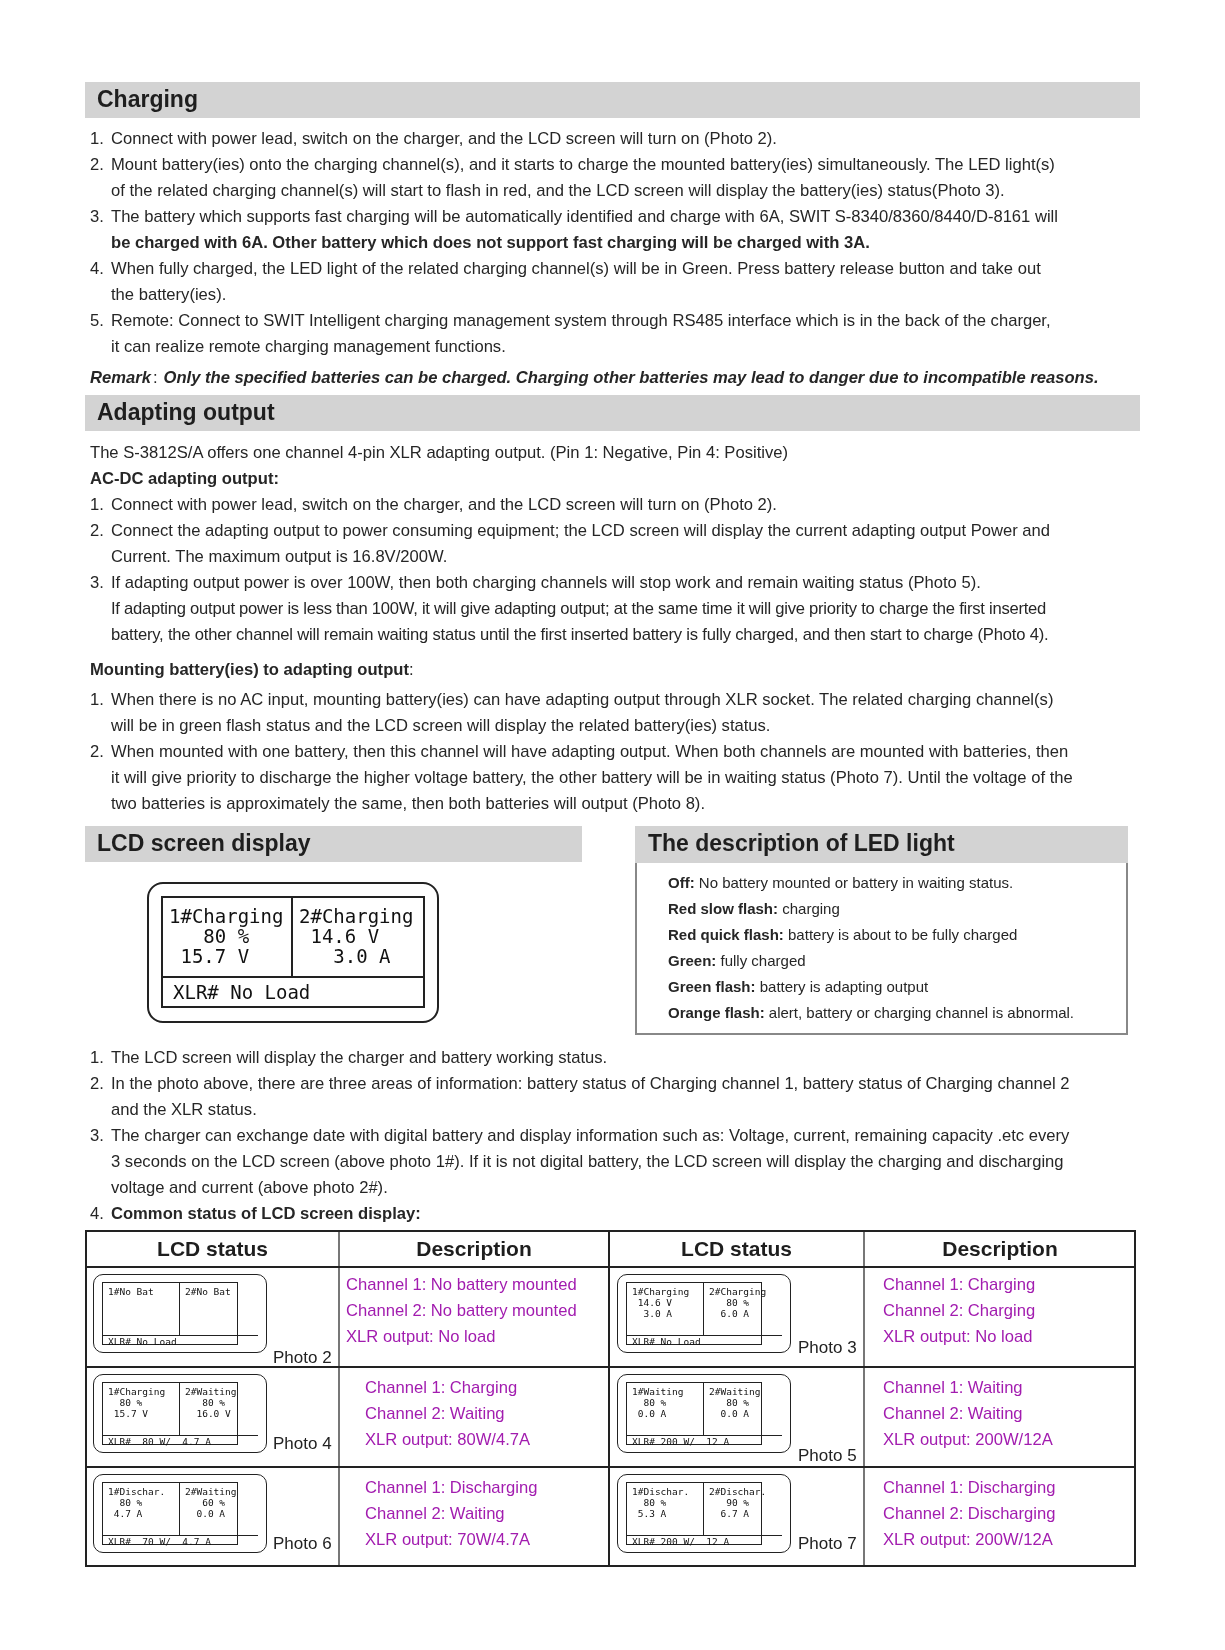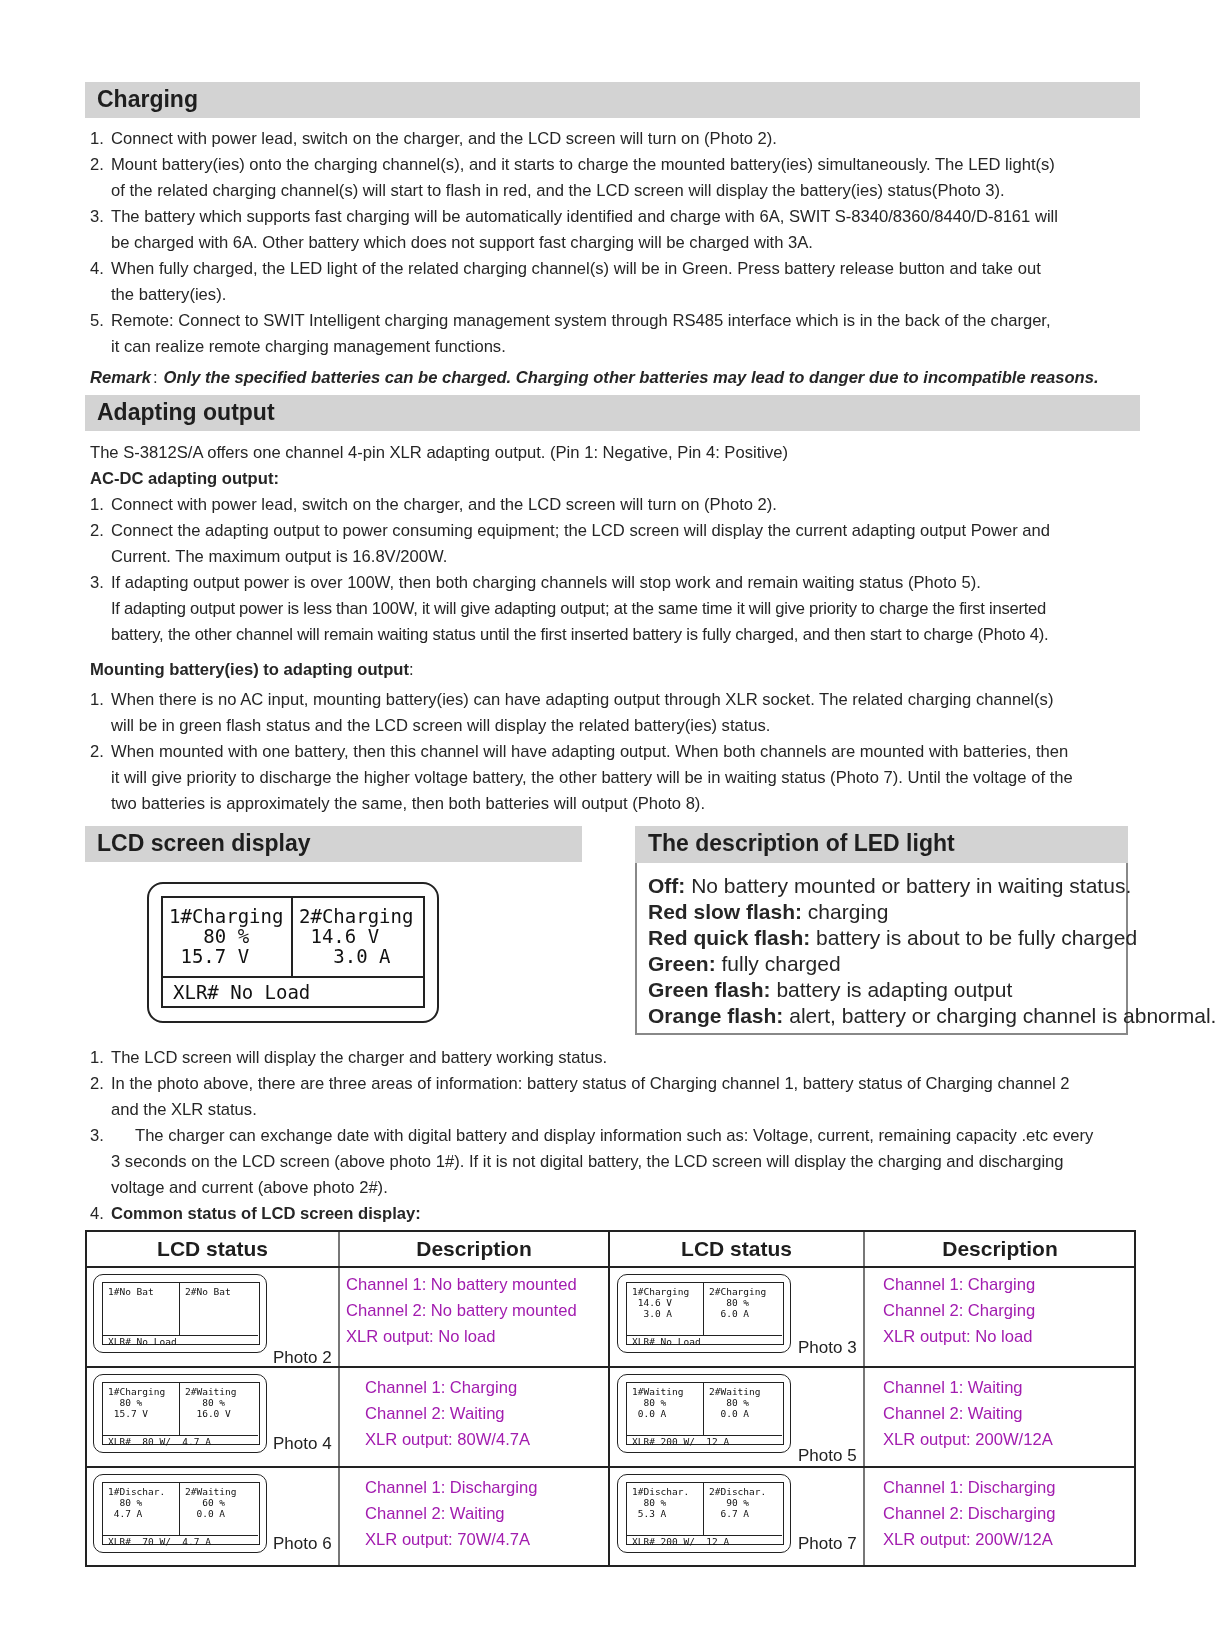--- a/index.html
+++ b/index.html
@@ -20,32 +20,32 @@
   .lcd-big .c1, .lcd-big .c2 { position: absolute; top: 0; height: 78px; font-family: "DejaVu Sans Mono", monospace; font-size: 19px; line-height: 20px; color: #111; }
   .lcd-big .c1 { left: 0; width: 130px; border-right: 2px solid #222; padding: 8px 0 0 6px; }
   .lcd-big .c2 { left: 130px; width: 130px; padding: 8px 0 0 6px; }
   .lcd-big .xlr { position: absolute; left: 0; top: 78px; width: 260px; border-top: 2px solid #222; font-family: "DejaVu Sans Mono", monospace; font-size: 19px; padding: 3px 0 0 10px; color: #111; }
   .pre { white-space: pre; display: block; }
 
   
   .led-box { position: absolute; left: 635px; top: 826px; width: 493px; height: 209px; border: 2px solid #888; border-top: none; }
   .led-head { position: absolute; left: 635px; top: 826px; width: 493px; height: 37px; background: #d3d3d3; }
   .led-head span { position: absolute; left: 13px; top: 4px; font-size: 23px; font-weight: bold; color: #1e1e1e; }
-  .led-line { position: absolute; left: 648px; font-size: 21px; white-space: nowrap; color: #262626; }
+  .led-line { position: absolute; left: 668px; font-size: 15px; white-space: nowrap; color: #262626; }
 
   
   .tbl { position: absolute; left: 85px; top: 1230px; width: 1051px; height: 337px; border: 2px solid #222; }
   .vline { position: absolute; top: 0; bottom: 0; width: 2px; background: #777; }
   .hline { position: absolute; left: 0; right: 0; height: 2px; background: #222; }
   .th { position: absolute; top: 5px; font-size: 21px; font-weight: bold; text-align: center; color: #1e1e1e; }
   .photo-lbl { position: absolute; font-size: 17px; color: #222; }
   .desc { position: absolute; font-size: 16.6px; line-height: 26px; color: #a21caf; white-space: nowrap; }
 
   .mini { position: absolute; width: 174px; height: 79px; border: 1.5px solid #222; border-radius: 10px; }
-  .mini .in { position: absolute; left: 8px; top: 7px; width: 158px; height: 63px; border: 1.3px solid #222; }
+  .mini .in { position: absolute; left: 8px; top: 7px; width: 136px; height: 63px; border: 1.3px solid #222; }
   .mini .m1, .mini .m2 { position: absolute; top: 0; height: 52px; font-family: "DejaVu Sans Mono", monospace; font-size: 9.5px; line-height: 11px; color: #111; padding: 3px 0 0 5px; }
   .mini .m1 { left: 0; width: 77px; border-right: 1.3px solid #222; }
   .mini .m2 { left: 77px; width: 78px; }
   .mini .mx { position: absolute; left: 0; top: 52px; width: 155px; border-top: 1.3px solid #222; font-family: "DejaVu Sans Mono", monospace; font-size: 9.5px; line-height: 9px; padding: 1px 0 0 5px; color: #111; }
 </style>
 </head>
 <body>
 
 <div class="sec-head" style="left:85px;top:82px;width:1055px;">
   <span>Charging</span>
@@ -54,21 +54,21 @@
 <div>
   <span class="num" style="left:90px;top:129px;">1.</span>
   <span class="line" style="left:111px;top:129px;">Connect with power lead, switch on the charger, and the LCD screen will turn on (Photo 2).</span>
 
   <span class="num" style="left:90px;top:155px;">2.</span>
   <span class="line" style="left:111px;top:155px;">Mount battery(ies) onto the charging channel(s), and it starts to charge the mounted battery(ies) simultaneously. The LED light(s)</span>
   <span class="line" style="left:111px;top:181px;">of the related charging channel(s) will start to flash in red, and the LCD screen will display the battery(ies) status(Photo 3).</span>
 
   <span class="num" style="left:90px;top:207px;">3.</span>
   <span class="line" style="left:111px;top:207px;">The battery which supports fast charging will be automatically identified and charge with 6A, SWIT S-8340/8360/8440/D-8161 will</span>
-  <span class="line" style="left:111px;top:233px;">be charged with 6A. Other battery which does not support fast charging will be charged with 3A.</span>
+  <span class="line" style="left:111px;top:233px;font-weight:bold;">be charged with 6A. Other battery which does not support fast charging will be charged with 3A.</span>
 
   <span class="num" style="left:90px;top:259px;">4.</span>
   <span class="line" style="left:111px;top:259px;">When fully charged, the LED light of the related charging channel(s) will be in Green. Press battery release button and take out</span>
   <span class="line" style="left:111px;top:285px;">the battery(ies).</span>
 
   <span class="num" style="left:90px;top:311px;">5.</span>
   <span class="line" style="left:111px;top:311px;">Remote: Connect to SWIT Intelligent charging management system through RS485 interface which is in the back of the charger,</span>
   <span class="line" style="left:111px;top:337px;">it can realize remote charging management functions.</span>
 </div>
 
@@ -145,21 +145,21 @@
 
 <div>
   <span class="num" style="left:90px;top:1048px;">1.</span>
   <span class="line" style="left:111px;top:1048px;">The LCD screen will display the charger and battery working status.</span>
 
   <span class="num" style="left:90px;top:1074px;">2.</span>
   <span class="line" style="left:111px;top:1074px;">In the photo above, there are three areas of information: battery status of Charging channel 1, battery status of Charging channel 2</span>
   <span class="line" style="left:111px;top:1100px;">and the XLR status.</span>
 
   <span class="num" style="left:90px;top:1126px;">3.</span>
-  <span class="line" style="left:111px;top:1126px;margin-left:24px;">The charger can exchange date with digital battery and display information such as: Voltage, current, remaining capacity .etc every</span>
+  <span class="line" style="left:111px;top:1126px;">The charger can exchange date with digital battery and display information such as: Voltage, current, remaining capacity .etc every</span>
   <span class="line" style="left:111px;top:1152px;">3 seconds on the LCD screen (above photo 1#). If it is not digital battery, the LCD screen will display the charging and discharging</span>
   <span class="line" style="left:111px;top:1178px;">voltage and current (above photo 2#).</span>
 
   <span class="num" style="left:90px;top:1204px;">4.</span>
   <span class="line bold" style="left:111px;top:1204px;">Common status of LCD screen display:</span>
 </div>
 
 <div class="tbl">
   <div class="vline" style="left:251px;"></div>
   <div class="vline" style="left:521px;background:#222;"></div>

